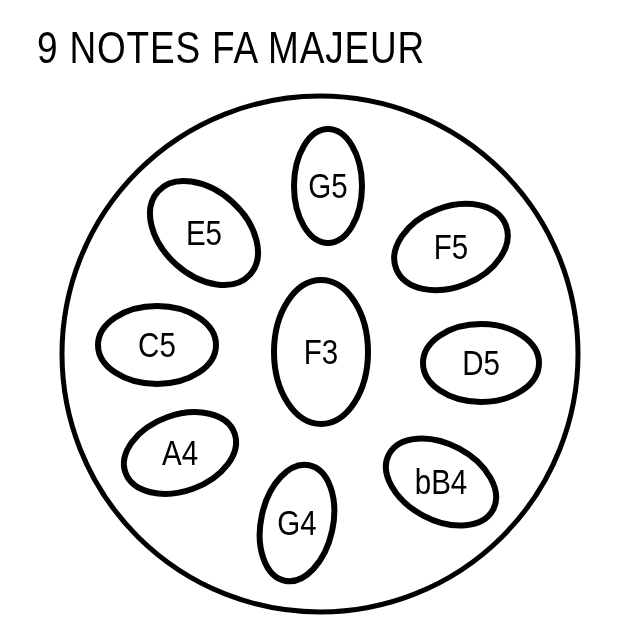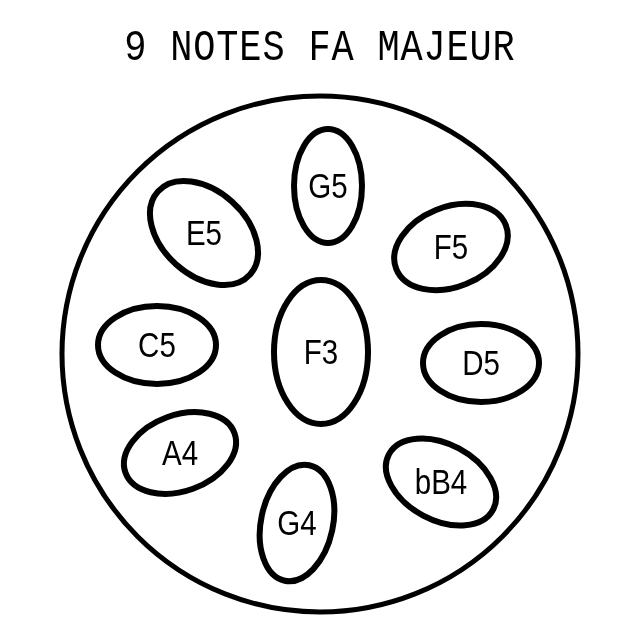--- a/index.html
+++ b/index.html
@@ -1,20 +1,19 @@
 <!DOCTYPE html>
 <html><head>
   <meta charset="utf-8">
   <style>
     html, body { margin: 0; padding: 0; background: #ffffff; }
     body { width: 640px; height: 640px; position: relative; overflow: hidden; }
     .title {
       position: absolute; left: 0; top: 22px; width: 640px;
-      text-align: center;
-      font-family: Liberation Mono, monospace;
+      font-family: Liberation Sans, sans-serif;
       font-size: 44px; font-weight: 400; color: #000000;
       line-height: 52px; letter-spacing: 1px;
     }
     .title span { display: inline-block; transform: scaleX(0.84); transform-origin: center; }
     svg.diagram { position: absolute; left: 0; top: 0; }
     .note-label {
       font-family: "Liberation Sans", sans-serif;
       font-size: 36px; fill: #000000;
     }
   </style>

